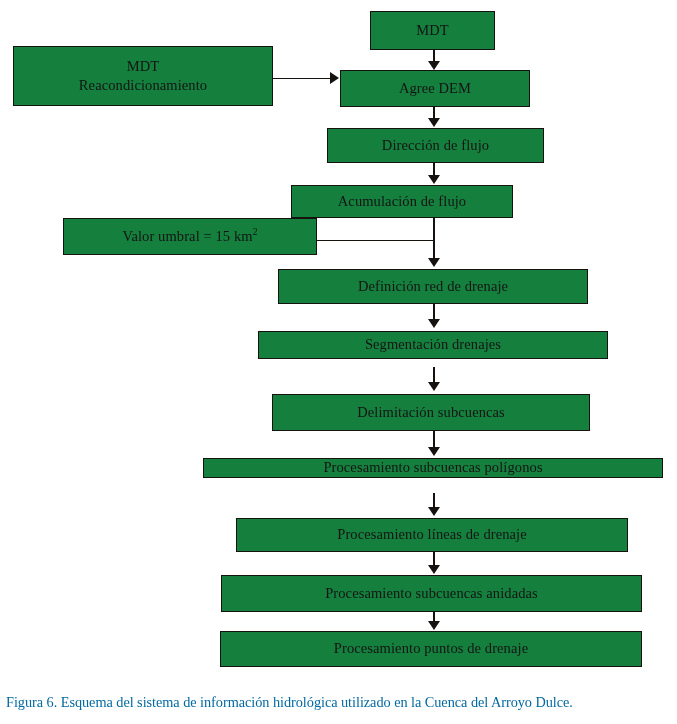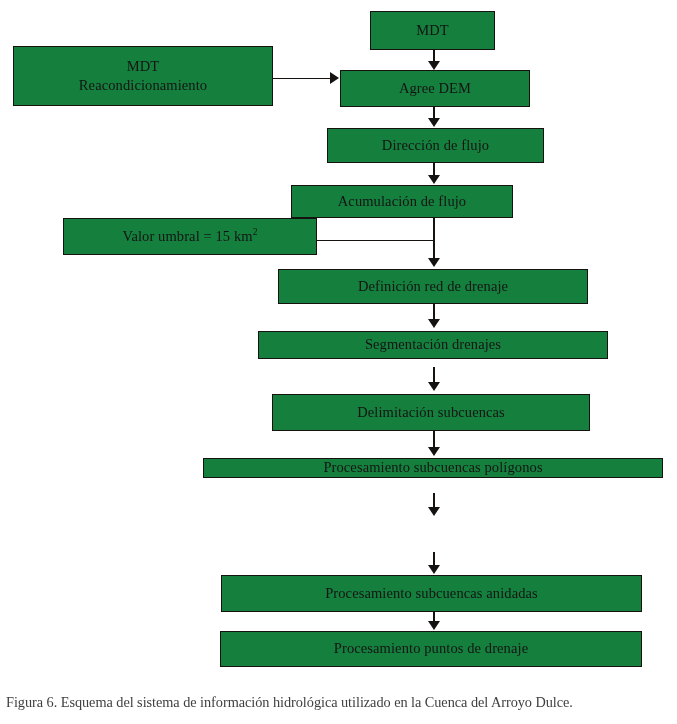--- a/index.html
+++ b/index.html
@@ -73,21 +73,21 @@
     border-left: 9px solid #15120f;
   }
 
   
   .caption {
     position: absolute;
     left: 6px;
     top: 694px;
     width: 668px;
     font-size: 14.3px;
-    color: #404040;
+    color: #0369a1;
     letter-spacing: -0.05px;
     white-space: nowrap;
   }
 </style>
 </head>
 <body>
 
 <div id="page">
 
   <div class="vline" style="left:433.3px; top:50px; height:13px;"></div>
@@ -159,20 +159,23 @@
   </div>
 
   <div class="node" style="left:272px; top:394px; width:318px; height:37px;">
     <span class="ln">Delimitación subcuencas</span>
   </div>
 
   <div class="node" style="left:203px; top:458px; width:460px; height:20px;">
     <span class="ln">Procesamiento subcuencas polígonos</span>
   </div>
 
+  <div class="node" style="left:236px; top:518px; width:392px; height:34px;">
+    <span class="ln">Procesamiento líneas de drenaje</span>
+  </div>
 
   <div class="node" style="left:220px; top:631px; width:422px; height:36px;">
     <span class="ln">Procesamiento puntos de drenaje</span>
   </div>
 
   <div class="node" style="left:221px; top:575px; width:421px; height:37px;">
     <span class="ln">Procesamiento subcuencas anidadas</span>
   </div>
 
   <div class="caption">Figura 6. Esquema del sistema de información hidrológica utilizado en la Cuenca del Arroyo Dulce.</div>

